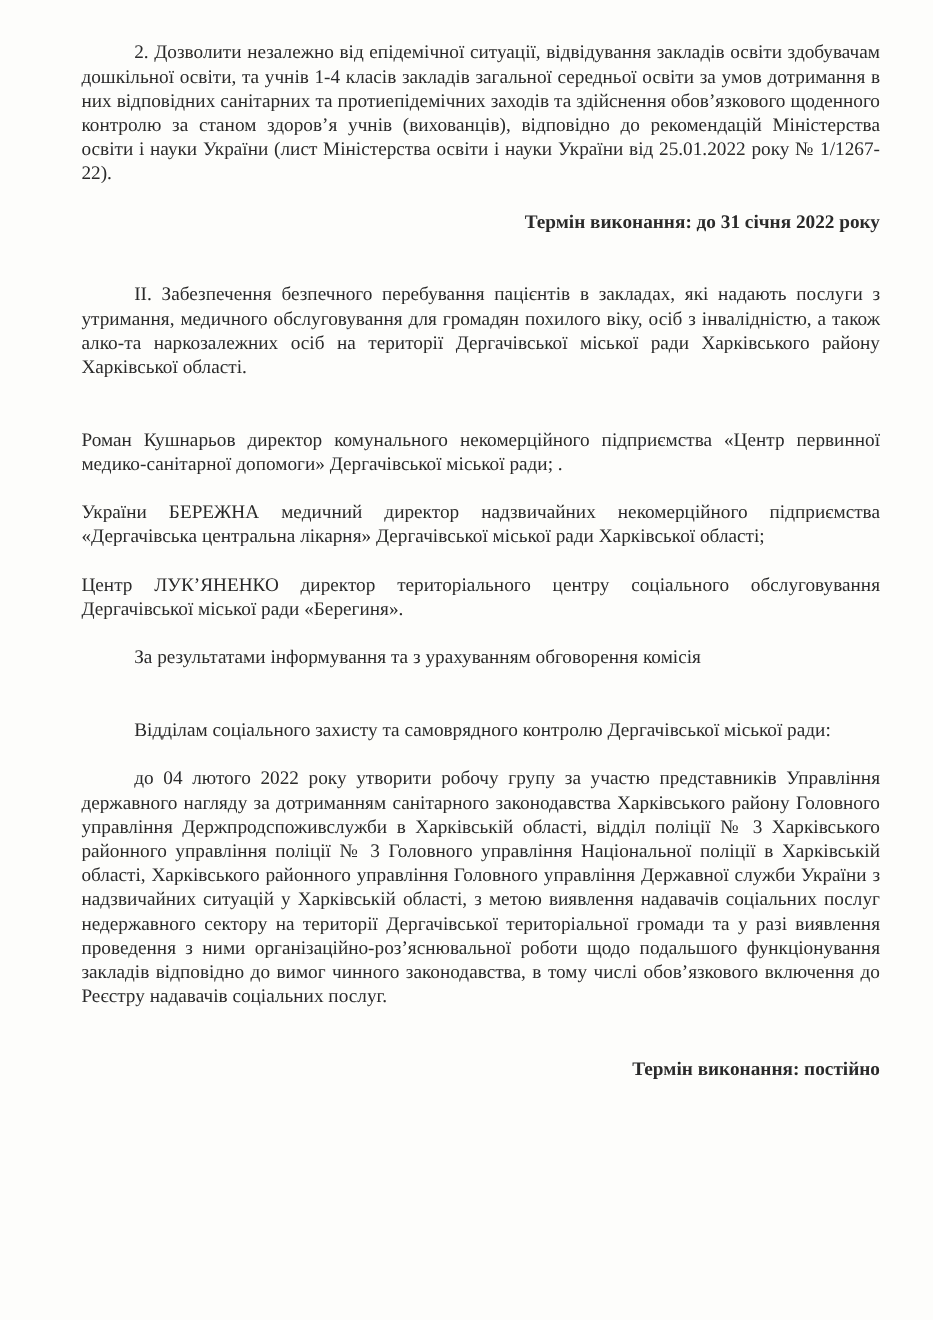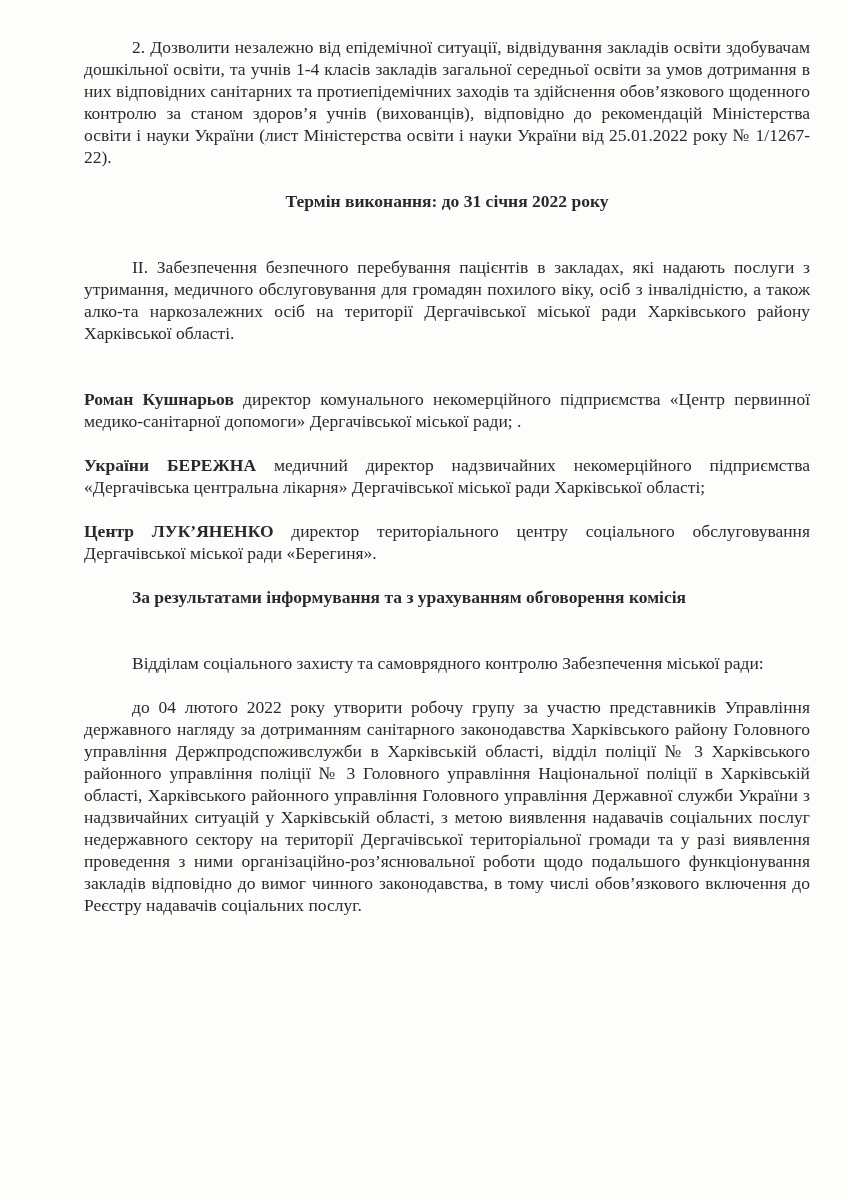--- a/index.html
+++ b/index.html
@@ -8,28 +8,28 @@
       background: #fdfdfb;
       color: #2a2a2a;
       font-family: "Liberation Serif", serif;
       font-size: 17.5px;
       line-height: 22px;
       overflow: hidden;
       position: relative;
     }
     .page {
       position: absolute;
-      left: 84px;
+      left: 74px;
       width: 726px;
       top: 36px;
     }
     p { margin: 0; text-align: justify; }
     .indent { text-indent: 48px; }
-    .right { text-align: center; }
-    b, .bold { font-weight: bold; }
+    .right { text-align: right; }
+    b, .bold { font-weight: normal; }
     .gap-m { height: 22px; }
     .gap-l { height: 44px; }
     .deadline { font-weight: bold; }
     .heading2 { font-weight: normal; text-indent: 48px; }
     .label { text-indent: 48px; }
   </style>
 </head>
 <body>
 
 <div class="page">
@@ -61,22 +61,23 @@
 
   <div class="gap-m"></div>
 
   <p class="label bold">За результатами інформування та з урахуванням обговорення комісія</p>
 
   <div class="gap-m"></div>
 
 
   <div class="gap-m"></div>
 
-  <p class="heading2">Відділам соціального захисту та самоврядного контролю Забезпечення міської ради:</p>
+  <p class="heading2">Відділам соціального захисту та самоврядного контролю Дергачівської міської ради:</p>
 
   <div class="gap-m"></div>
 
   <p class="indent">до 04 лютого 2022 року утворити робочу групу за участю представників Управління державного нагляду за дотриманням санітарного законодавства Харківського району Головного управління Держпродспоживслужби в Харківській області, відділ поліції № 3 Харківського районного управління поліції  № 3 Головного управління Національної поліції в Харківській області, Харківського районного управління Головного управління Державної служби України з надзвичайних ситуацій у Харківській області, з метою виявлення надавачів соціальних послуг недержавного сектору на території Дергачівської територіальної громади та у разі виявлення проведення з ними організаційно-роз’яснювальної роботи щодо подальшого функціонування закладів відповідно до вимог чинного законодавства, в тому числі обов’язкового включення до Реєстру надавачів соціальних послуг.</p>
 
   <div class="gap-l"></div>
 
+  <p class="right deadline">Термін виконання: постійно</p>
 
 </div>
 
 </body></html>

